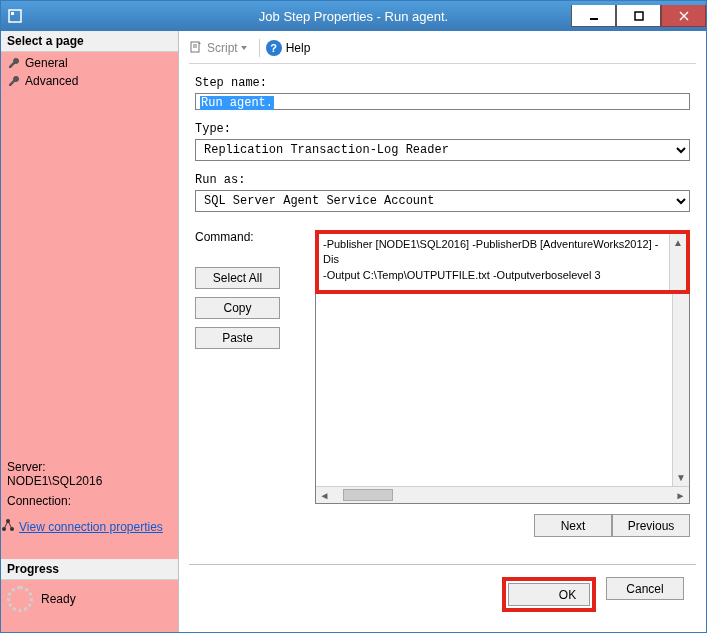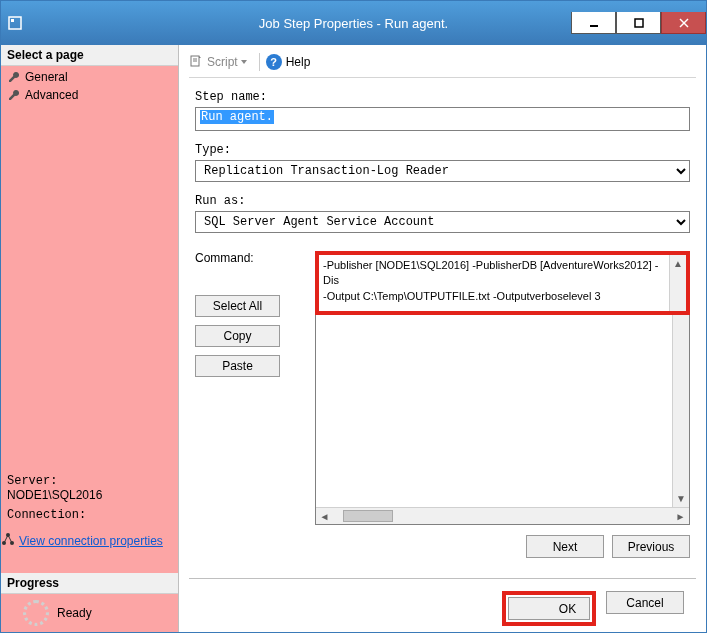--- a/index.html
+++ b/index.html
@@ -8,21 +8,21 @@
     font-family: "Segoe UI", Tahoma, sans-serif;
     font-size: 12px;
     background: #fff;
     width: 707px;
     height: 633px;
     overflow: hidden;
     border: 1px solid #3a7ab8;
   }
   
   .titlebar {
-    height: 44px;
+    height: 30px;
     background: linear-gradient(#4f9ddb, #3a7ab8);
     color: #fff;
     display: flex;
     align-items: center;
     padding: 0 0 0 6px;
     position: relative;
   }
   .titlebar .sysicon {
     width: 16px; height: 16px;
     margin-right: 4px;
@@ -76,28 +76,28 @@
     display: flex; align-items: center;
     padding: 2px 6px;
     cursor: default;
   }
   .navitem .wrench {
     width: 14px; height:14px; margin-right:4px;
     display:flex; align-items:center; justify-content:center;
   }
   .left-spacer { flex: 1; }
   .conn-block { padding: 6px; font-size: 12px; }
-  .conn-label { margin-top: 4px; font-family: Liberation Mono, monospace; }
+  .conn-label { margin-top: 4px; }
   .conn-value { margin-bottom: 6px; }
   .connprops {
     display: flex; align-items: center;
     padding: 4px 0;
   }
   .connprops a { color: #0b5bd3; margin-left: 4px; }
-  .progress-block { padding: 6px 6px 20px 22px; display:flex; align-items:center; }
+  .progress-block { padding: 6px 6px 20px 6px; display:flex; align-items:center; }
   .spinner {
     width: 26px; height:26px; border-radius:50%;
     border: 3px dotted #d0d0d0;
     margin-right: 8px;
   }
   .toolbar {
     display: flex; align-items: center;
     padding: 2px 0 6px 0;
     border-bottom: 1px solid #d5d5d5;
     margin-bottom: 12px;
@@ -125,38 +125,38 @@
   }
   .field-label { display:block; margin-bottom: 3px; }
   .text-input, .select-input {
     width: 100%;
     border: 1px solid #808080;
     padding: 2px 4px;
     font-family: inherit;
     font-size: 12px;
     background:#fff;
   }
-  .text-input { height: 24px; }
+  .text-input { height: 17px; }
   .stepname-sel {
     background: #3399ff; color:#fff;
     padding: 0 1px;
   }
   .select-input {
     height: 22px;
   }
   .form-row { margin: 0 0 12px 0; padding: 0 6px; font-family: Liberation Mono, monospace; }
   .command-block {
     display: flex;
     padding: 0 6px;
     margin-top: 6px;
   }
   .cmd-left {
     width: 120px;
   }
-  .cmd-label { margin-bottom: 30px; }
+  .cmd-label { margin-bottom: 23px; }
   .cmd-buttons button {
     display:block;
     width: 85px;
     height: 22px;
     margin-bottom: 8px;
     background: #efefef;
     border: 1px solid #9a9a9a;
     font-family: inherit;
     font-size: 12px;
   }
@@ -196,21 +196,20 @@
   }
   .hscroll .left, .hscroll .right {
     width:17px; display:flex; align-items:center; justify-content:center;
   }
   .hscroll .track { flex:1; display:flex; align-items:center; justify-content:flex-start; padding-left:10px; }
   .hscroll .thumb { width:50px; height:12px; background:#cdcdcd; border:1px solid #aaa; }
   .arrow { font-size:10px; color:#606060; }
   .nav-btn-row {
     display:flex; justify-content:flex-end;
     padding: 10px 6px 0 6px;
-    gap: 8px;
   }
   .std-btn {
     min-width: 78px; height: 23px;
     background:#efefef; border:1px solid #9a9a9a;
     font-family:inherit; font-size:12px;
   }
   .footer {
     border-top: 1px solid #bfbfbf;
     padding: 12px 12px 12px 0;
     display:flex; justify-content:flex-end; gap:10px;

